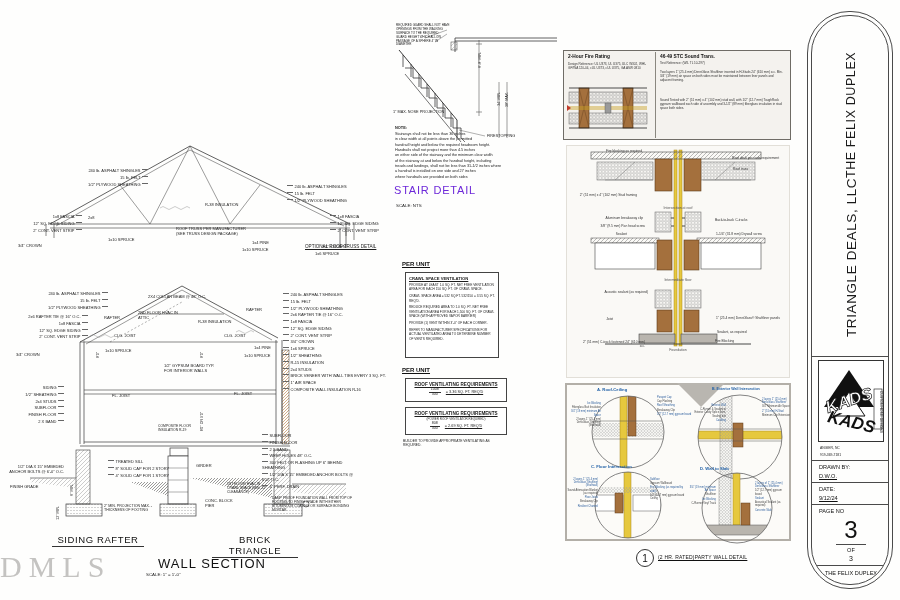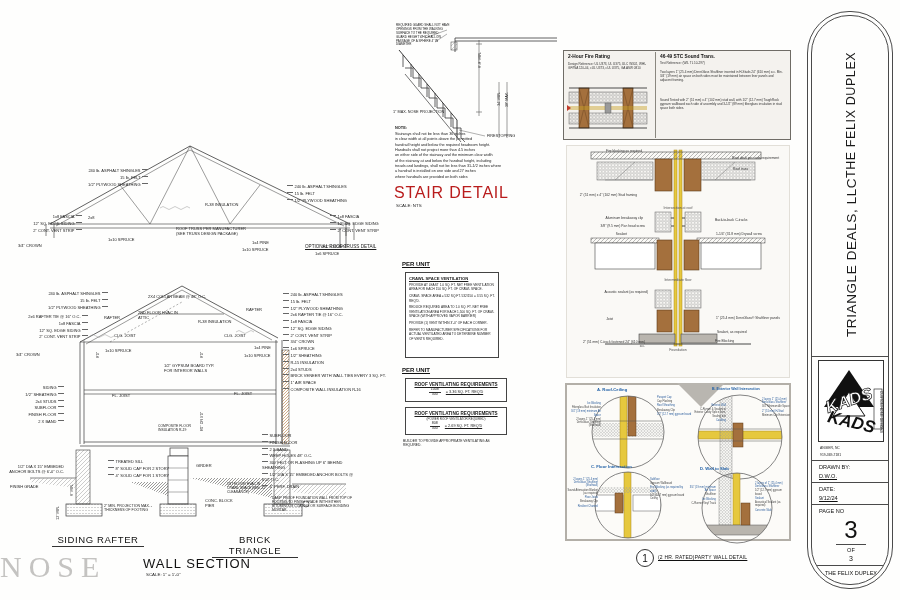--- a/index.html
+++ b/index.html
@@ -12,21 +12,21 @@
   .col.r{text-align:right}
   .col.r .lbl::after{content:"";display:inline-block;width:6px;border-top:.5px solid #666;vertical-align:2px;margin-left:1.5px}
   .col.l .lbl::before{content:"";display:inline-block;width:6px;border-top:.5px solid #666;vertical-align:2px;margin-right:1.5px}
   .flab{position:absolute;font-size:4px;line-height:1.2;color:#1d1d1d}
   .flab.r{text-align:right}
   .vdim{position:absolute;font-size:3.6px;color:#222;writing-mode:vertical-rl;transform:rotate(180deg);white-space:nowrap}
   .sec-title{position:absolute;font-size:9.5px;letter-spacing:.6px;color:#111;border-bottom:.8px solid #333;padding-bottom:1px;text-align:center}
   .big-title{position:absolute;font-size:13px;letter-spacing:1px;color:#111;text-align:center}
   .scale-note{position:absolute;font-size:4.4px;color:#222}
   .note-line{font-size:3.8px;line-height:1.4;color:#222}
-  .stair-title{position:absolute;font-size:16px;letter-spacing:.8px;color:#b91c1c}
+  .stair-title{position:absolute;font-size:11px;letter-spacing:.8px;color:#6d28d9}
   .guard-note{position:absolute;width:54px;font-size:3px;line-height:1.3;color:#222}
   .pu-head{position:absolute;font-size:6px;font-weight:bold;color:#111;text-decoration:underline}
   .pu-box{position:absolute;border:.8px solid #444;background:#fff;padding:3px}
   .pu-title{font-size:4.2px;font-weight:bold;text-decoration:underline;margin-bottom:2px}
   .vp{font-size:3.2px;line-height:1.35;margin-bottom:2.6px;color:#222}
   .rv-title{font-size:4.6px;font-weight:bold;text-decoration:underline;text-align:center;margin-bottom:1px}
   .rv-sub{font-size:3px;text-align:center;color:#333;margin-bottom:1px}
   .rv-row{display:flex;align-items:center;justify-content:center;gap:5px;font-size:3.8px}
   .frac{display:inline-flex;flex-direction:column;align-items:center;font-size:3.6px;line-height:1.1}
   .frac .num{border-bottom:.6px solid #333;padding:0 2px}
@@ -228,21 +228,21 @@
   <div class="flab" style="left:272px;top:496px;width:84px;font-size:3.4px">DAMP PROOF FOUNDATION WALL FROM TOP OF FOOTING TO FINISH GRADE WITH EITHER BITUMINOUS COATING OR SURFACE BONDING MORTAR</div>
 
   <div class="vdim" style="left:96px;top:352px">8'0"</div>
   <div class="vdim" style="left:200px;top:352px">8'0"</div>
   <div class="vdim" style="left:200px;top:412px">8'0" OR 9'0"</div>
   <div class="vdim" style="left:70px;top:484px">6" MIN.</div>
   <div class="vdim" style="left:56px;top:506px">12" MIN.</div>
 
   <div class="sec-title" style="left:52px;top:534px;width:92px">SIDING RAFTER</div>
   <div class="sec-title" style="left:212px;top:534px;width:86px">BRICK TRIANGLE</div>
-  <div class="big-title" style="left:137px;top:556px;width:120px">WALL SECTION</div>
+  <div class="big-title" style="left:152px;top:556px;width:120px">WALL SECTION</div>
   <div class="scale-note" style="left:146px;top:572px">SCALE:  1" = 1'-0"</div>
 
   <svg style="left:395px;top:22px" width="170" height="130" viewBox="0 0 170 130">
     <g stroke="#3a3a3a" stroke-width="0.8" fill="none">
       <path d="M60 16 L162 16 M60 19 L162 19"></path>
       <path d="M60 16 L60 30"></path>
       <path d="M10 46 L18 46 L18 56 L26 56 L26 66 L34 66 L34 76 L42 76 L42 86 L50 86 L50 96 L58 96 L58 106 L66 106 L66 116"></path>
       <path d="M10 52 L66 120 M66 116 L70 120" stroke-width="0.7"></path>
       <path d="M4 28 L62 98" stroke-width="1"></path>
       <path d="M8 33 L8 45 M16 42 L16 55 M24 52 L24 65 M32 62 L32 75 M40 71 L40 85 M48 81 L48 95 M56 91 L56 105"></path>
@@ -532,14 +532,14 @@
     <div class="tb-div" style="top:488px"></div>
     <div class="tb-field" style="top:492px">PAGE NO</div>
     <div class="tb-page" style="top:500px;font-size:24px">3</div>
     <div class="tb-div" style="top:528px;left:24px;width:30px"></div>
     <div class="tb-page" style="top:531px;font-size:5.6px">OF</div>
     <div class="tb-page" style="top:539px;font-size:7px">3</div>
     <div class="tb-div" style="top:549px"></div>
     <div class="tb-page" style="top:553px;font-size:5.6px;width:56px;left:11px;line-height:1.5">THE FELIX DUPLEX</div>
   </div>
 
-  <div class="wm">NOSE</div>
+  <div class="wm">DMLS</div>
 </div>
 
 </body></html>

